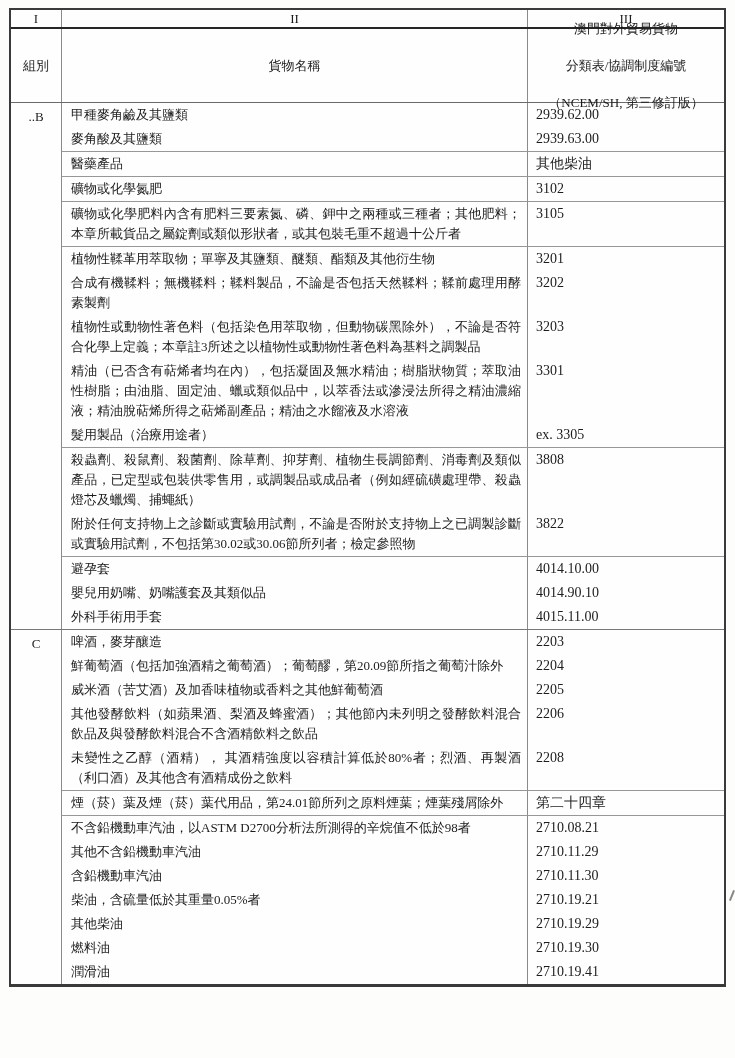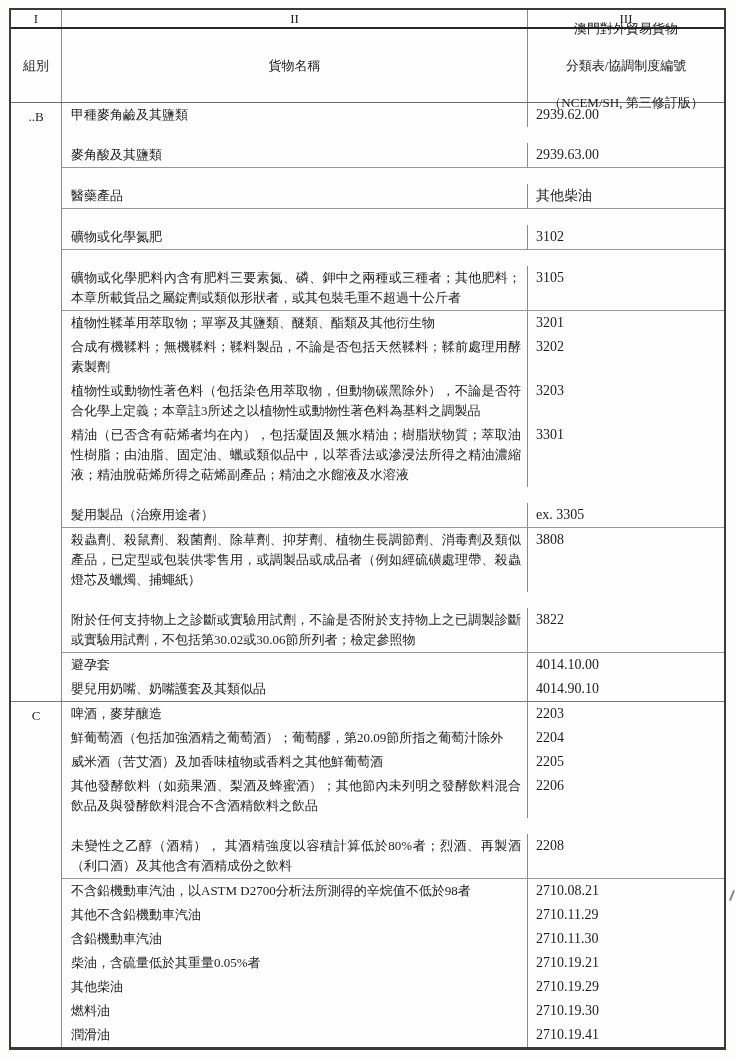--- a/index.html
+++ b/index.html
@@ -36,21 +36,21 @@
   .tbody{display:block;}
   .group{display:flex;}
   .group + .group{border-top:1px solid #777;}
   .group-label-cell{
     width:51px;flex:none;box-sizing:border-box;
     border-right:1px solid #8a8a8a;
     text-align:center;padding-top:4px;font-size:13px;line-height:20px;
   }
   .group-rows{flex:1;min-width:0;display:flex;flex-direction:column;}
   .row{display:flex;}
-  .row.divider-after{border-bottom:1px solid #979797;margin-top:16px;}
+  .row.divider-after{border-bottom:1px solid #979797;}
   .desc-cell{
     flex:1;min-width:0;box-sizing:border-box;
     border-right:1px solid #8a8a8a;
     padding:2px 6px 2px 9px;
     font-size:13px;line-height:20px;
     text-align:justify;text-justify:inter-ideograph;
   }
   .code-cell{
     width:196px;flex:none;box-sizing:border-box;
     padding:2px 4px 2px 8px;
@@ -139,20 +139,24 @@
     <div class="code-cell">3822</div>
   </div>
             <div class="row">
     <div class="desc-cell">避孕套</div>
     <div class="code-cell">4014.10.00</div>
   </div>
             <div class="row">
     <div class="desc-cell">嬰兒用奶嘴、奶嘴護套及其類似品</div>
     <div class="code-cell">4014.90.10</div>
   </div>
+            <div class="row">
+    <div class="desc-cell">外科手術用手套</div>
+    <div class="code-cell">4015.11.00</div>
+  </div>
           </div>
   </div>
         <div class="group">
     <div class="group-label-cell">C</div>
     <div class="group-rows">
             <div class="row">
     <div class="desc-cell">啤酒，麥芽釀造</div>
     <div class="code-cell">2203</div>
   </div>
             <div class="row">
@@ -164,20 +168,24 @@
     <div class="code-cell">2205</div>
   </div>
             <div class="row">
     <div class="desc-cell">其他發酵飲料（如蘋果酒、梨酒及蜂蜜酒）；其他節內未列明之發酵飲料混合飲品及與發酵飲料混合不含酒精飲料之飲品</div>
     <div class="code-cell">2206</div>
   </div>
             <div class="row divider-after">
     <div class="desc-cell">未變性之乙醇（酒精）， 其酒精強度以容積計算低於80%者；烈酒、再製酒（利口酒）及其他含有酒精成份之飲料</div>
     <div class="code-cell">2208</div>
   </div>
+            <div class="row divider-after">
+    <div class="desc-cell">煙（菸）葉及煙（菸）葉代用品，第24.01節所列之原料煙葉；煙葉殘屑除外</div>
+    <div class="code-cell">第二十四章</div>
+  </div>
             <div class="row">
     <div class="desc-cell">不含鉛機動車汽油，以ASTM D2700分析法所測得的辛烷值不低於98者</div>
     <div class="code-cell">2710.08.21</div>
   </div>
             <div class="row">
     <div class="desc-cell">其他不含鉛機動車汽油</div>
     <div class="code-cell">2710.11.29</div>
   </div>
             <div class="row">
     <div class="desc-cell">含鉛機動車汽油</div>

